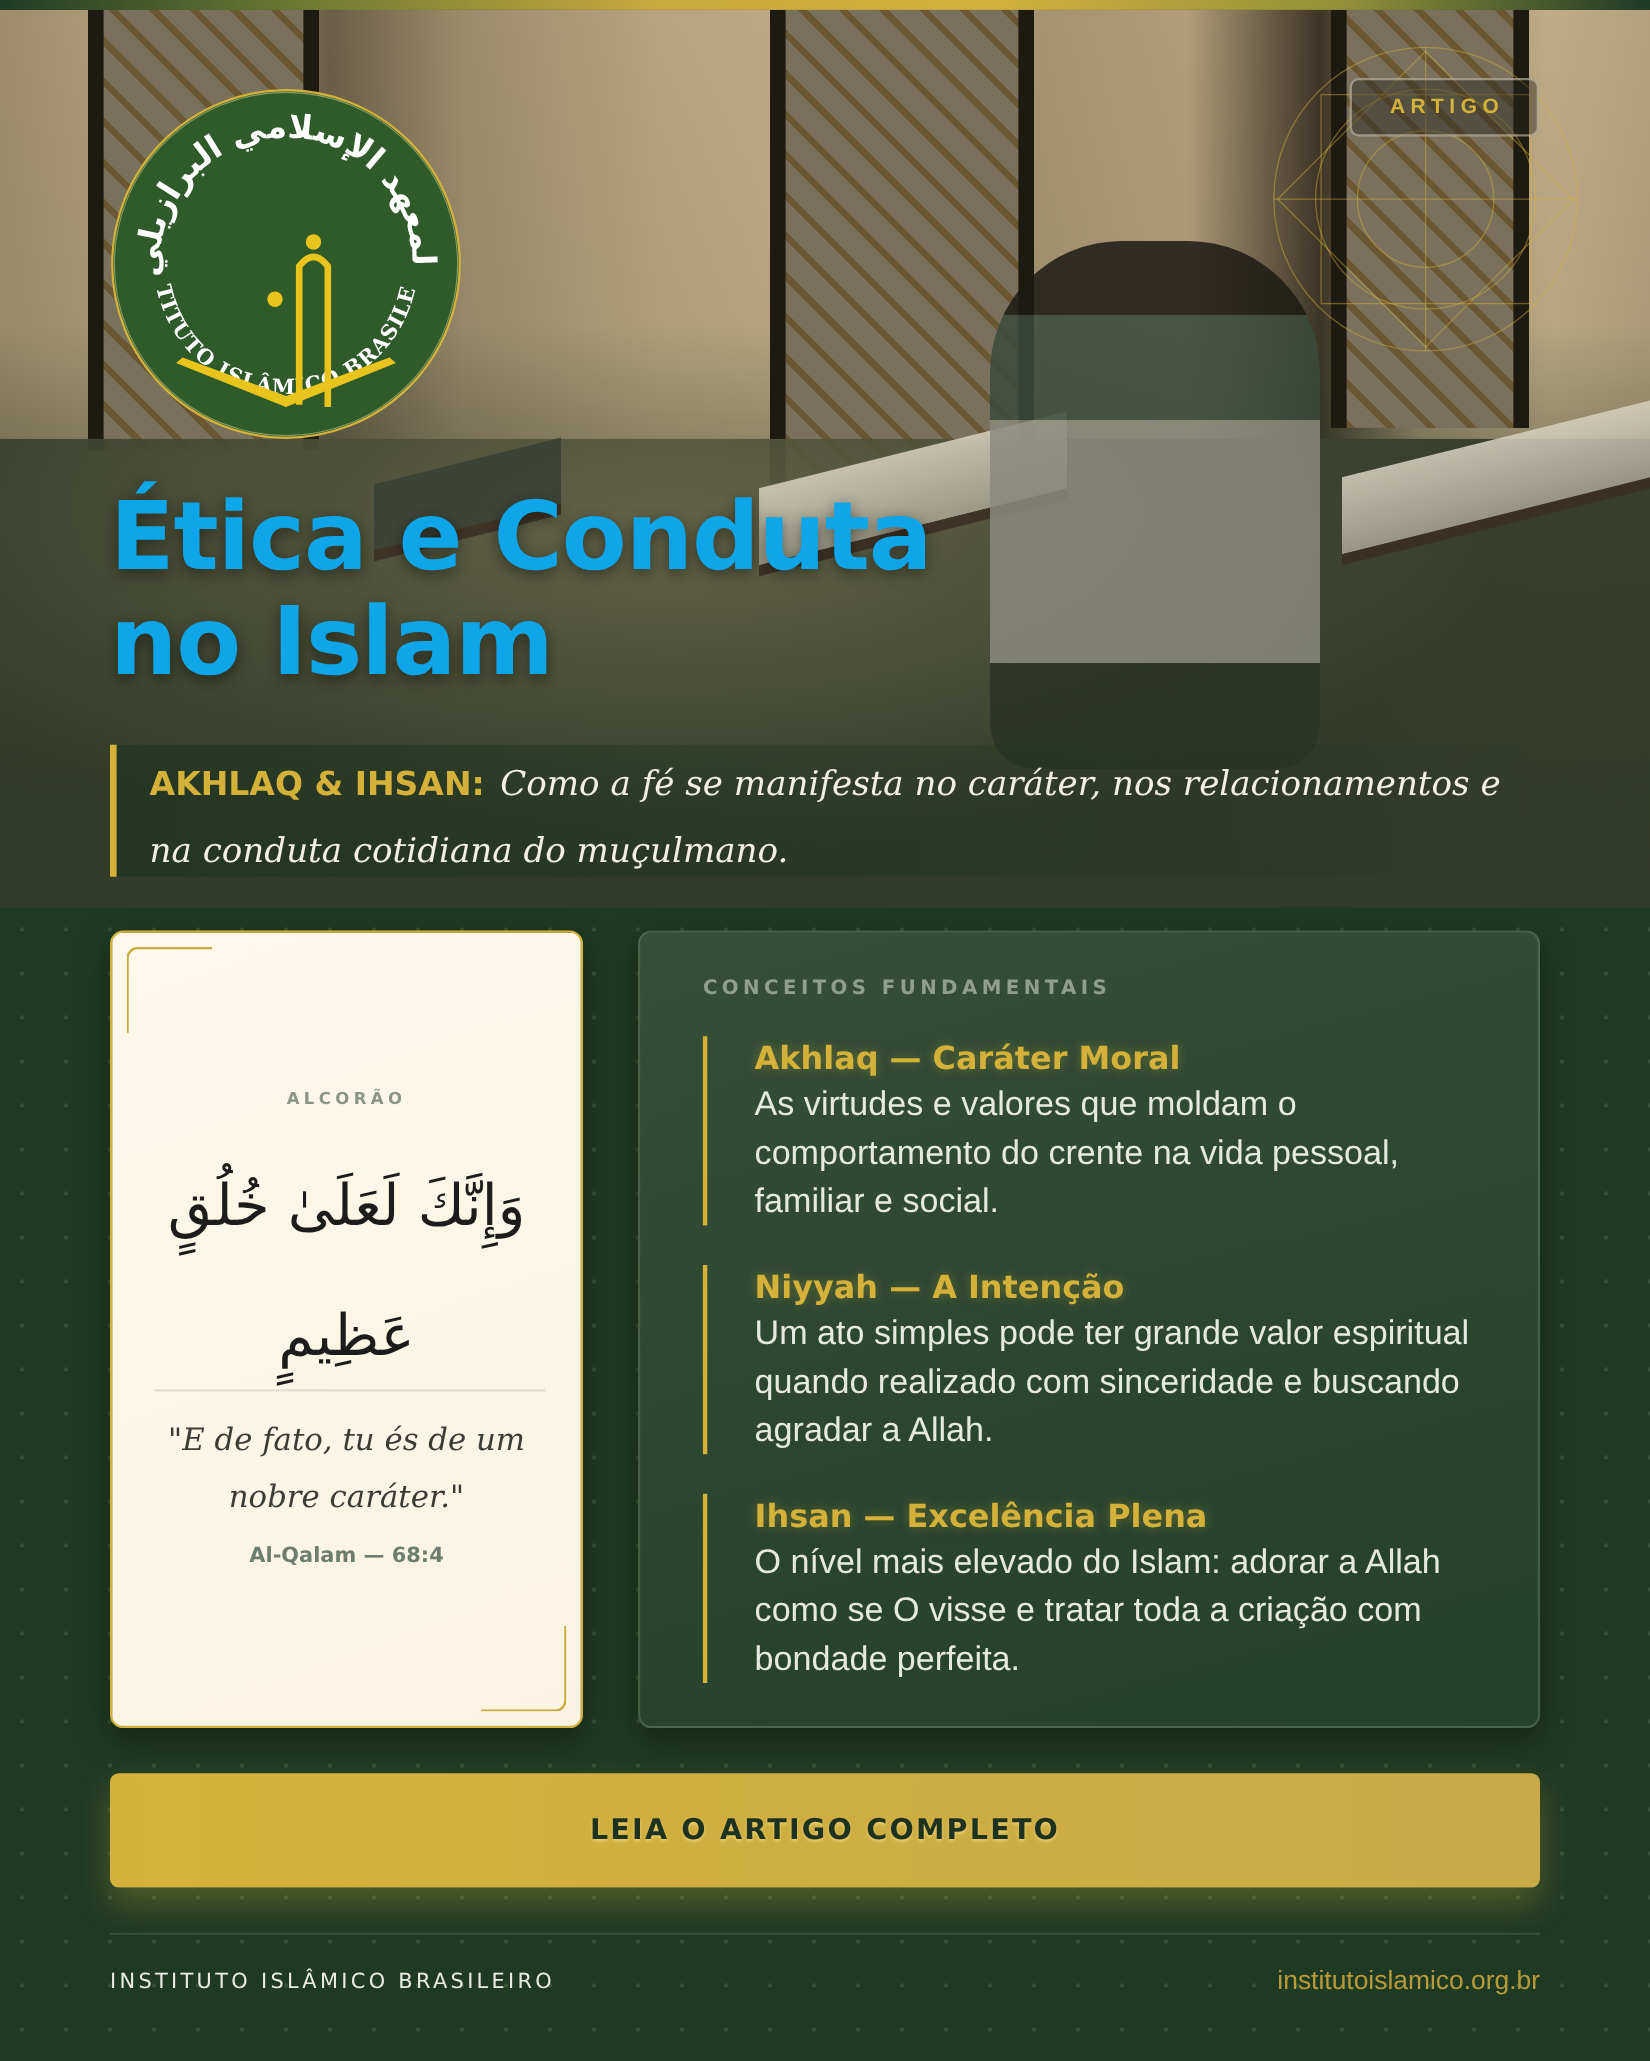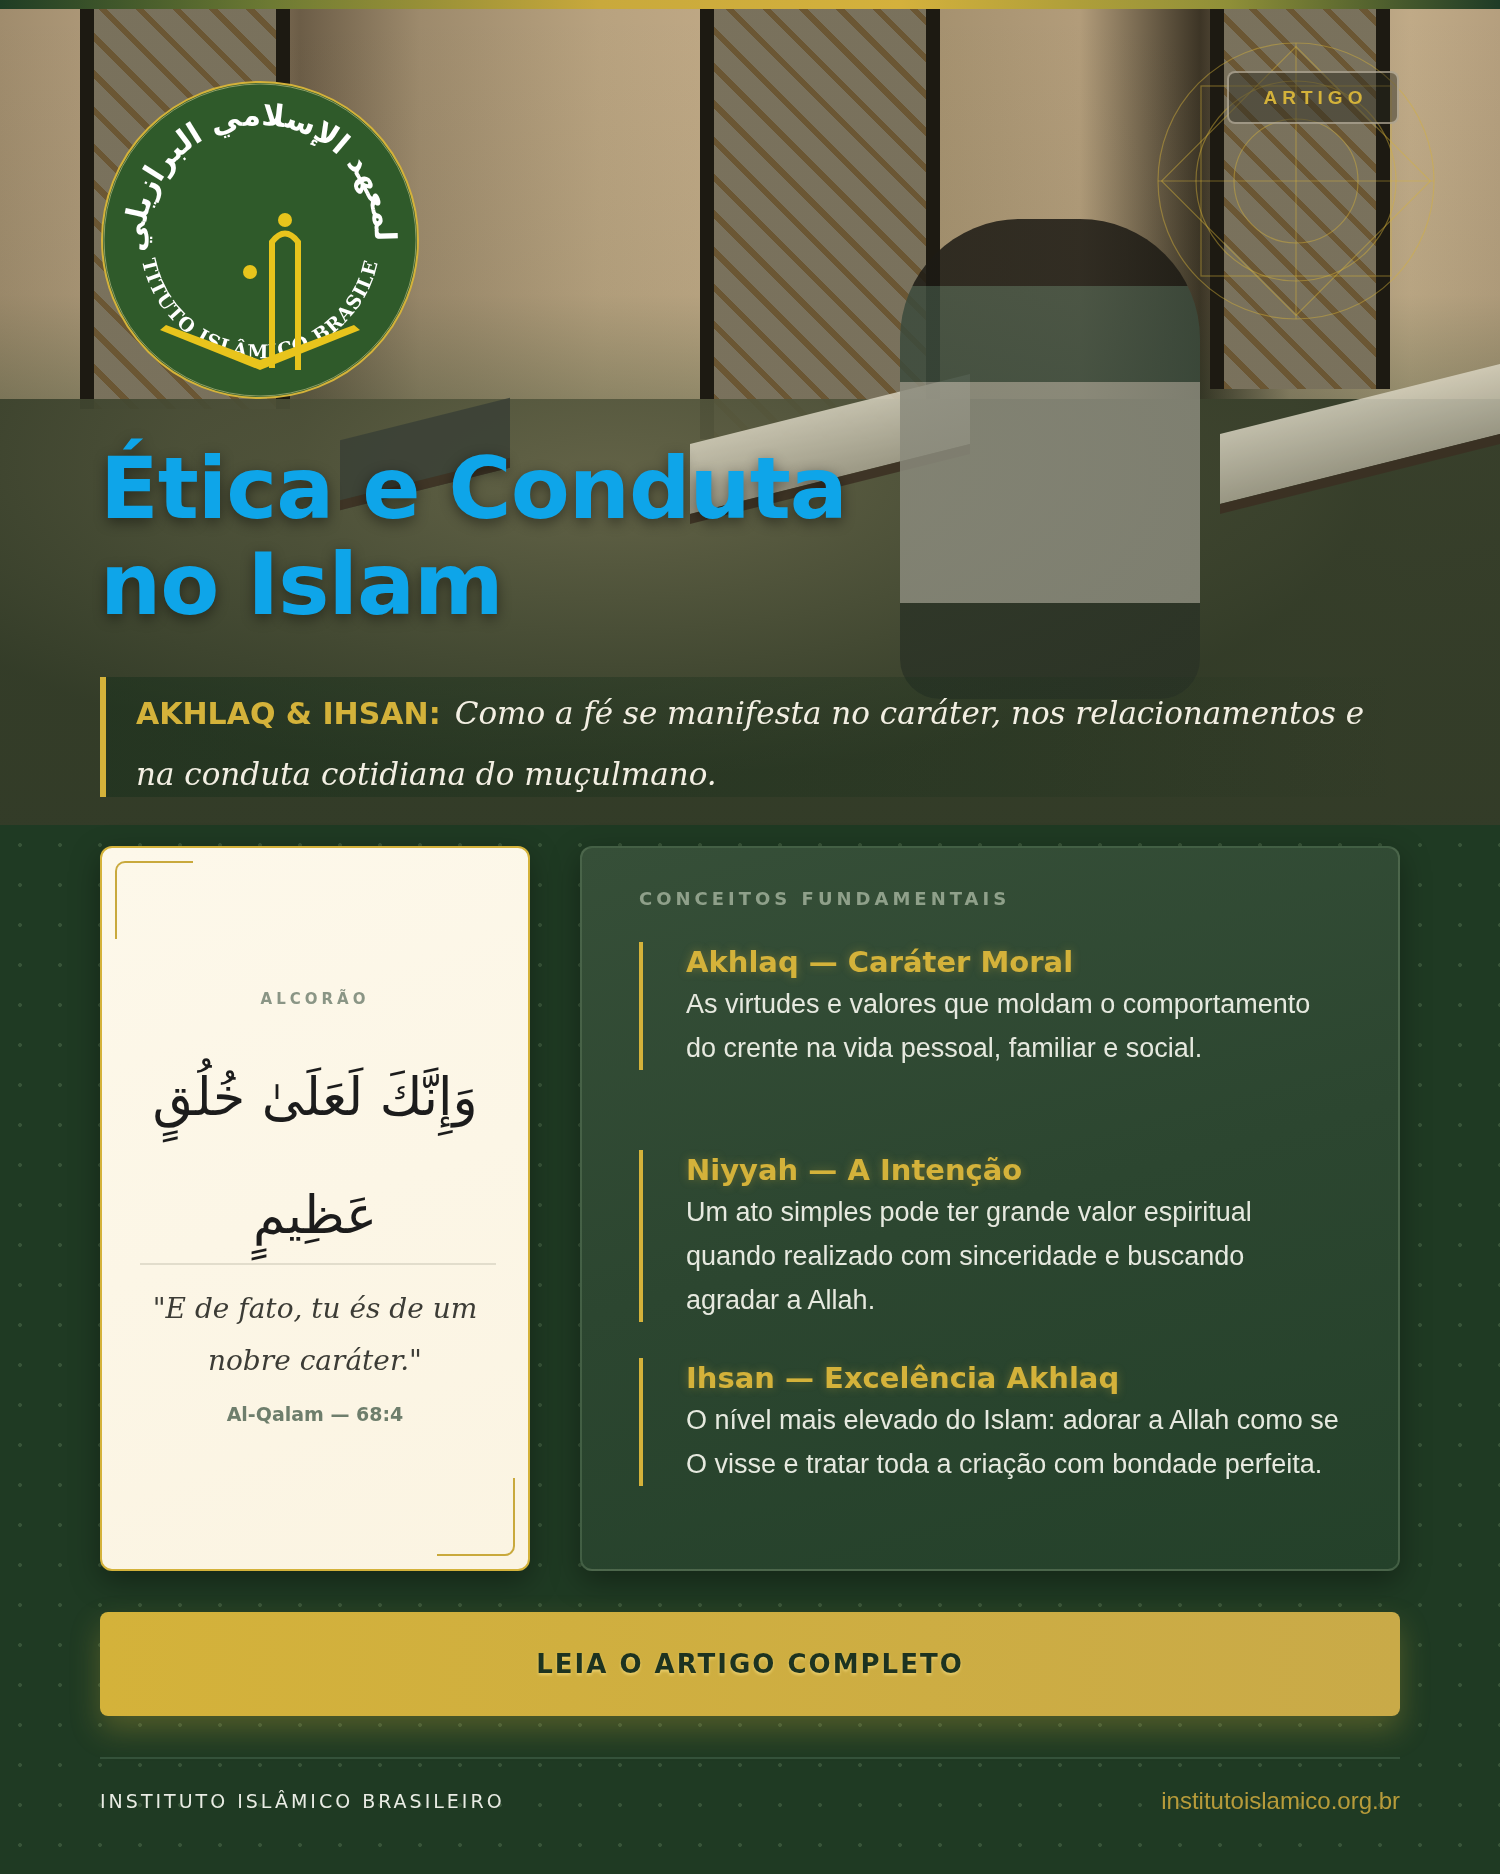--- a/index.html
+++ b/index.html
@@ -103,21 +103,21 @@
     position: absolute; left: 580px; top: 846px; width: 820px; height: 725px;
     background: linear-gradient(165deg, #364f38 0%, #2c4630 50%, #24412a 100%);
     border: 2px solid rgba(120,150,115,0.35); border-radius: 12px;
     box-shadow: 0 10px 30px rgba(0,0,0,0.35);
   }
   .c-heading { position: absolute; left: 57px; top: 40px;
     font-family: "DejaVu Sans", sans-serif; font-weight: bold; font-size: 18px; letter-spacing: 4px; color: #8fa08a; }
   .c-item { position: absolute; left: 57px; width: 700px; border-left: 4px solid #d4b23a; padding-left: 43px; }
   .c-title { font-family: "DejaVu Sans", sans-serif; font-weight: bold; font-size: 29px; line-height: 40px;
     color: #d4b23a; text-shadow: 0 0 10px rgba(212,178,58,0.35); }
-  .c-body { font-family: "Liberation Sans", sans-serif; font-size: 27px; line-height: 44px; color: #e6e9df; }
+  .c-body { font-family: "Liberation Sans", sans-serif; font-size: 31px; line-height: 44px; color: #e6e9df; }
   .cta {
     position: absolute; left: 100px; top: 1612px; width: 1300px; height: 104px;
     background: linear-gradient(90deg, #d4b23a, #c9aa48);
     border-radius: 8px; border: none;
     box-shadow: 0 14px 30px rgba(212,178,58,0.28);
     color: #1d3320; font-family: "DejaVu Sans", sans-serif; font-weight: bold; font-size: 26px; letter-spacing: 2px;
     text-shadow: 0 2px 3px rgba(255,230,140,0.6);
     display: flex; align-items: center; justify-content: center; cursor: pointer;
   }
   .footer-rule { position: absolute; left: 100px; top: 1757px; width: 1300px; height: 2px; background: #34523a; }
@@ -203,21 +203,21 @@
   <div class="c-heading">CONCEITOS FUNDAMENTAIS</div>
   <div class="c-item" style="top:94px;">
     <div class="c-title">Akhlaq — Caráter Moral</div>
     <div class="c-body">As virtudes e valores que moldam o comportamento do crente na vida pessoal, familiar e social.</div>
   </div>
   <div class="c-item" style="top:302px;">
     <div class="c-title">Niyyah — A Intenção</div>
     <div class="c-body">Um ato simples pode ter grande valor espiritual quando realizado com sinceridade e buscando agradar a Allah.</div>
   </div>
   <div class="c-item" style="top:510px;">
-    <div class="c-title">Ihsan — Excelência Akhlaq</div>
+    <div class="c-title">Ihsan — Excelência Plena</div>
     <div class="c-body">O nível mais elevado do Islam: adorar a Allah como se O visse e tratar toda a criação com bondade perfeita.</div>
   </div>
 </div>
 
 <button class="cta">LEIA O ARTIGO COMPLETO</button>
 
 <div class="footer-rule"></div>
 <div class="footer-brand">INSTITUTO ISLÂMICO BRASILEIRO</div>
 <a class="footer-link">institutoislamico.org.br</a>
 

